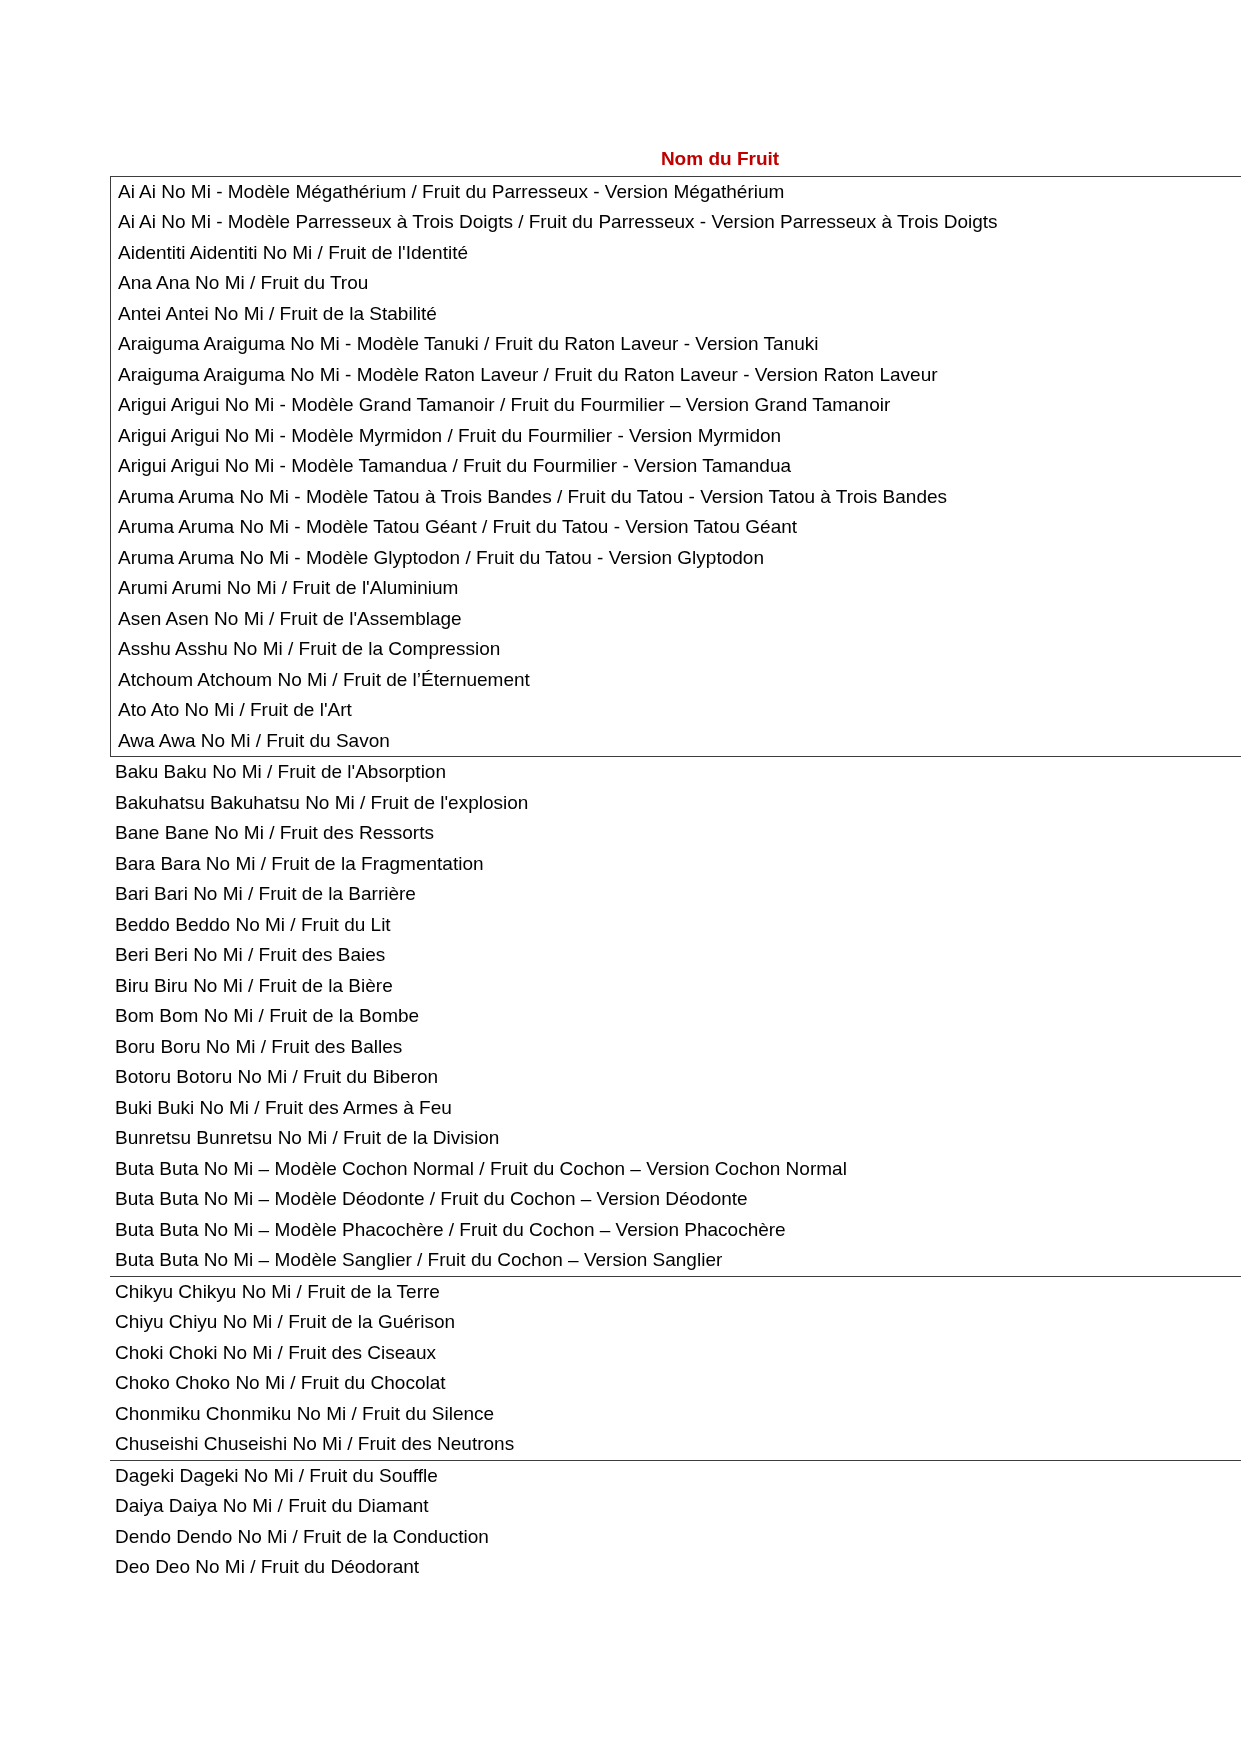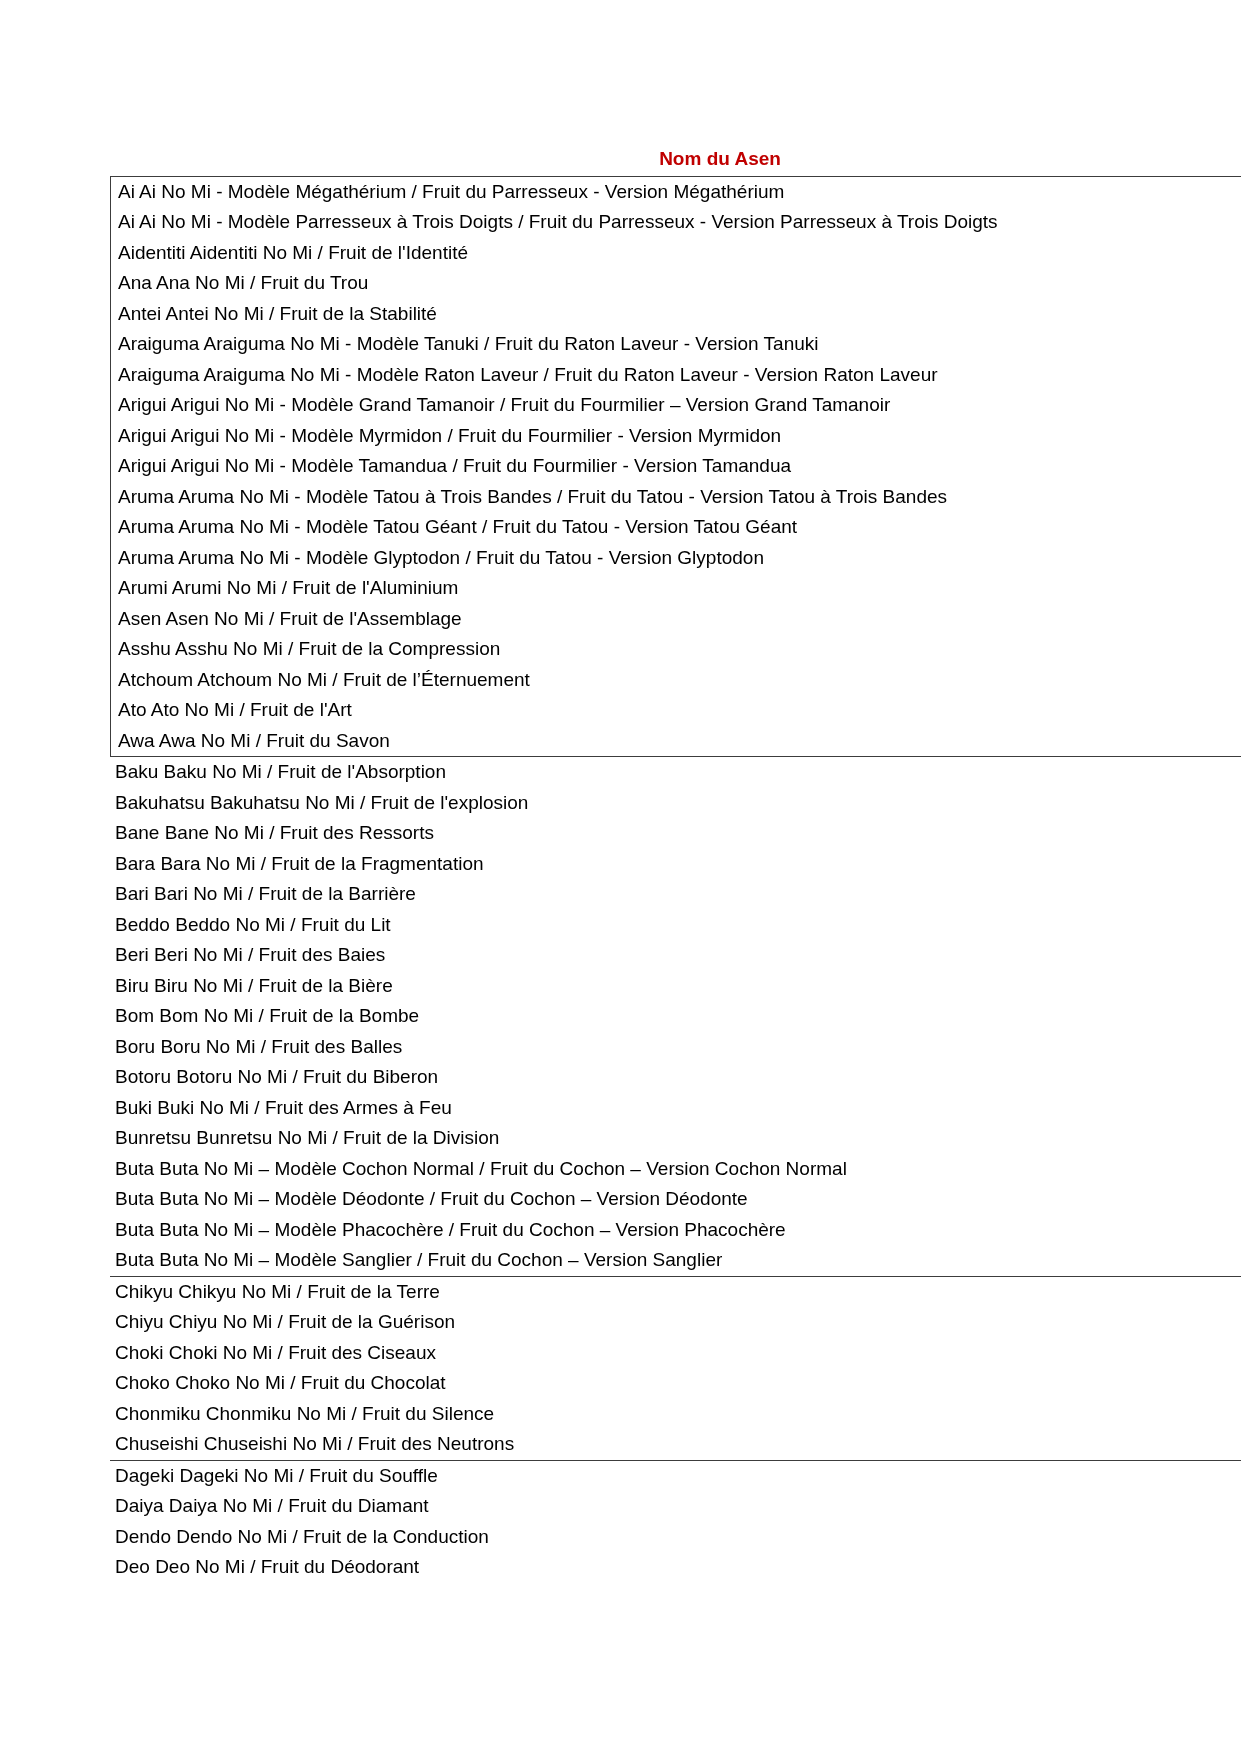--- a/index.html
+++ b/index.html
@@ -56,21 +56,21 @@
     padding-left: 7px;
   }
 </style>
 </head>
 <body>
 
 <div class="page">
   <div class="column">
 
     <div class="header-row">
-      <span>Nom du Asen</span>
+      <span>Nom du Fruit</span>
     </div>
 
     <div class="section sec-boxed">
         <div class="row">Ai Ai No Mi - Modèle Mégathérium / Fruit du Parresseux - Version Mégathérium</div>
         <div class="row">Ai Ai No Mi - Modèle Parresseux à Trois Doigts / Fruit du Parresseux - Version Parresseux à Trois Doigts</div>
         <div class="row">Aidentiti Aidentiti No Mi / Fruit de l'Identité</div>
         <div class="row">Ana Ana No Mi / Fruit du Trou</div>
         <div class="row">Antei Antei No Mi / Fruit de la Stabilité</div>
         <div class="row">Araiguma Araiguma No Mi - Modèle Tanuki / Fruit du Raton Laveur - Version Tanuki</div>
         <div class="row">Araiguma Araiguma No Mi - Modèle Raton Laveur / Fruit du Raton Laveur - Version Raton Laveur</div>

